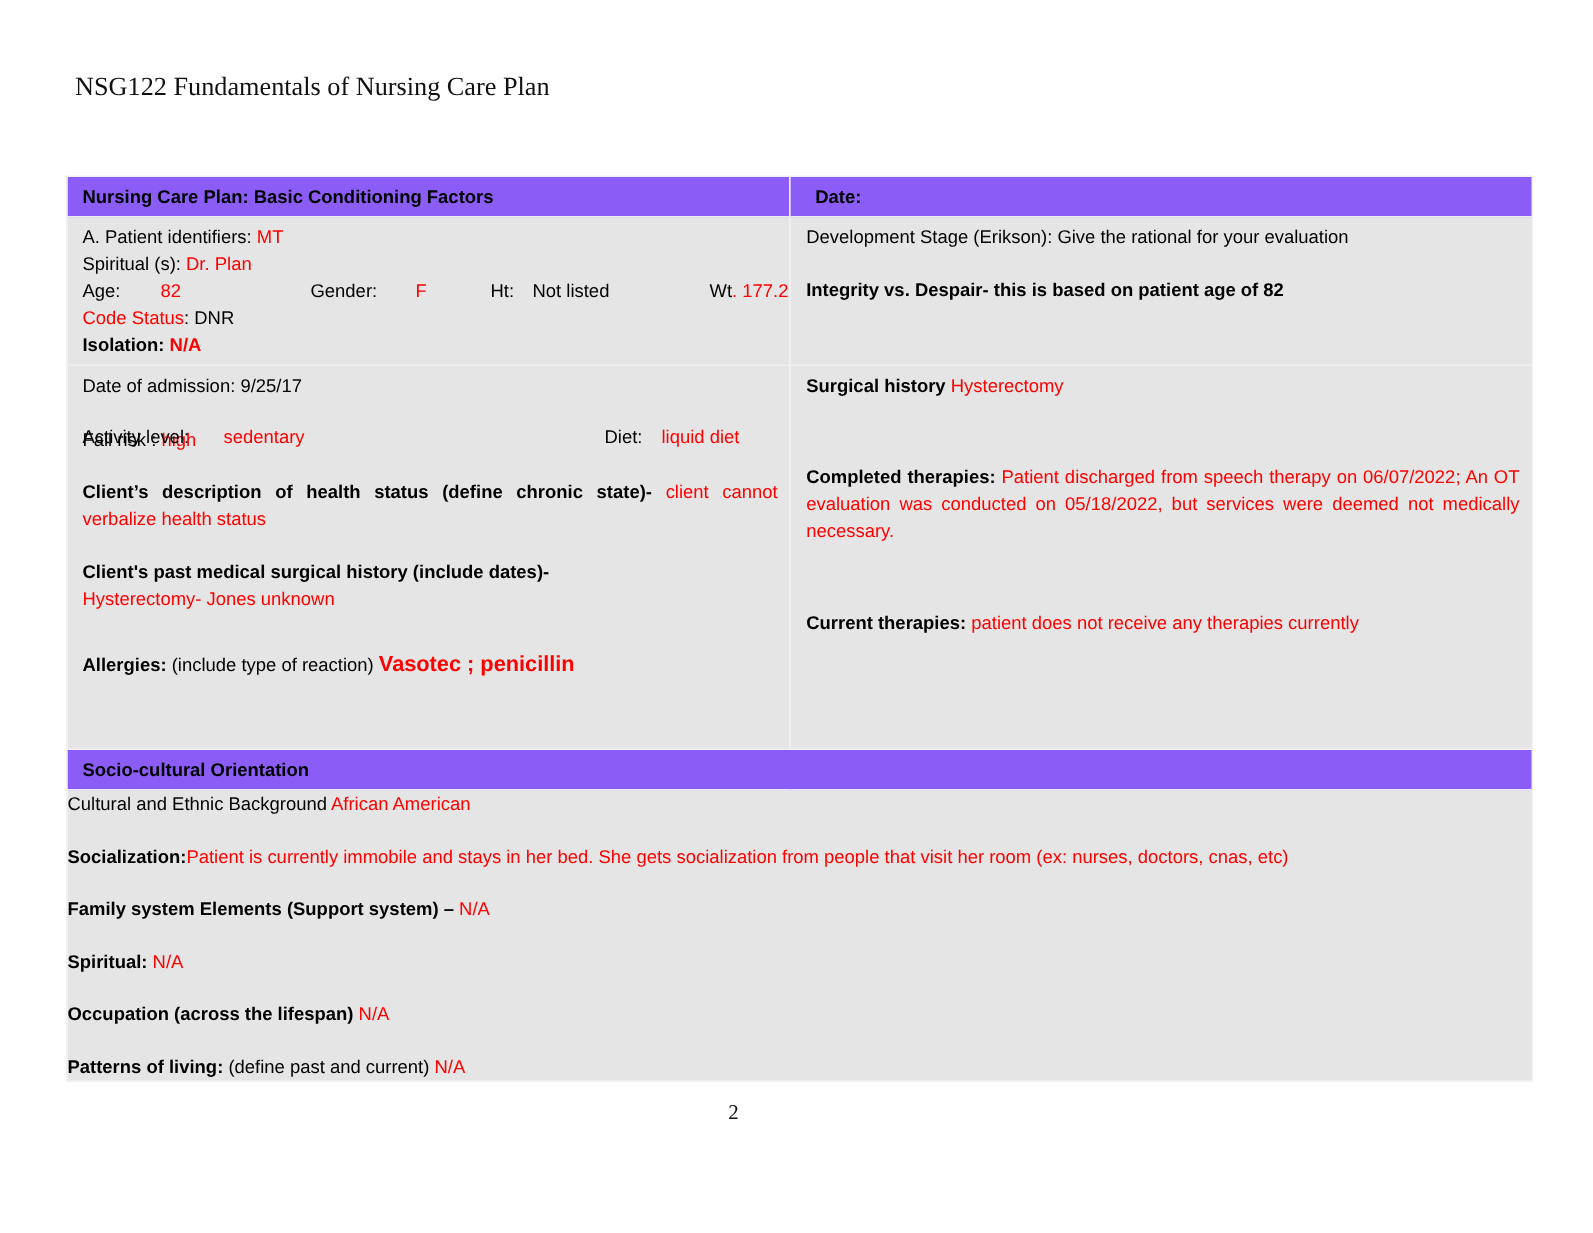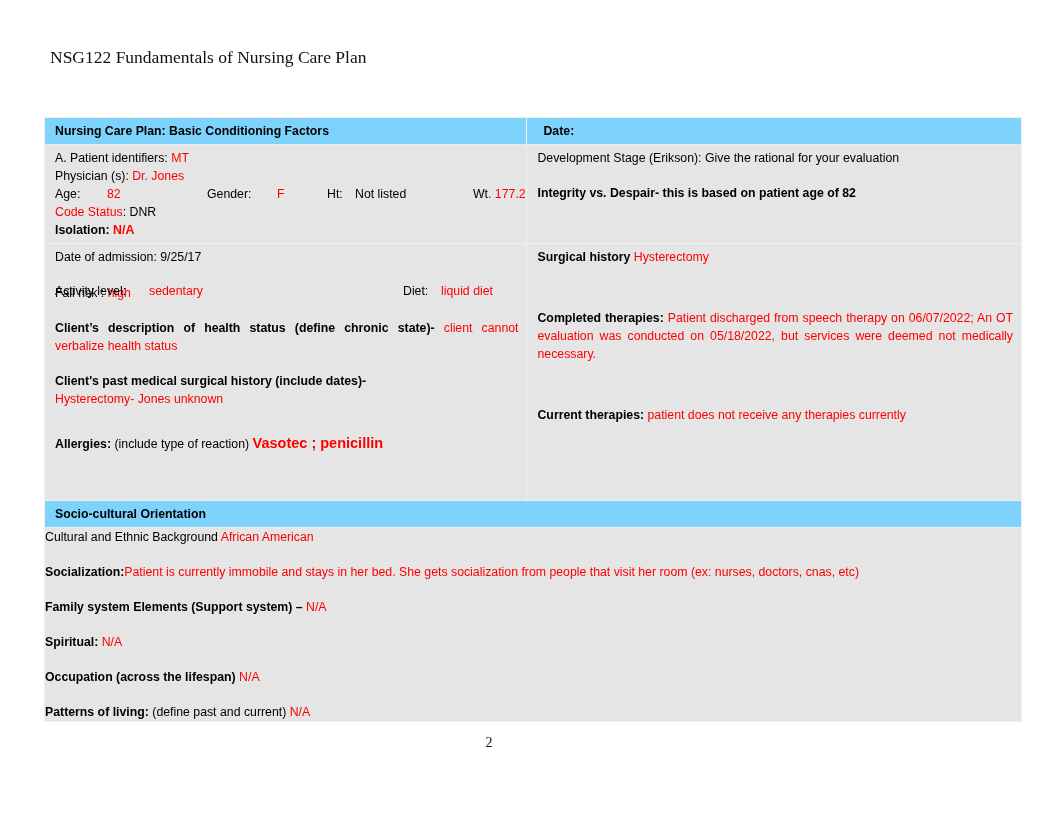--- a/index.html
+++ b/index.html
@@ -53,21 +53,21 @@
     border: 1px solid #f0f0f0;
     background: #e5e5e5;
   }
   .cell-pad {
     padding: 4px 8px 4px 10px;
   }
   .col-left  { width: 482px; }
   .col-right { width: 494px; }
 
   .shade-head td {
-    background: #7dd3fc;
+    background: #8b5cf6;
     border-bottom: 1px solid #ececec;
   }
 
   
   .b     { font-weight: bold; }
   .red   { color: #ff0000; }
   .blk   { color: #000000; }
 
   .line  { margin: 0; padding: 0; }
   .gap-m { height: 17px; }
@@ -165,22 +165,22 @@
       <tr>
         <td>
           <div class="cell-pad">
 
             <div class="line">
               <span class="blk">A. Patient identifiers:</span>
               <span class="red">MT</span>
             </div>
 
             <div class="line">
-              <span class="blk">Physician (s):</span>
-              <span class="red">Dr. Jones</span>
+              <span class="blk">Spiritual (s):</span>
+              <span class="red">Dr. Plan</span>
             </div>
 
             <div class="fieldrow">
               <span class="f-age blk">Age:</span>
               <span class="f-ageval red">82</span>
               <span class="f-gen blk">Gender:</span>
               <span class="f-genval red">F</span>
               <span class="f-ht blk">Ht:</span>
               <span class="f-htval blk">Not listed</span>
               <span class="f-wt">

